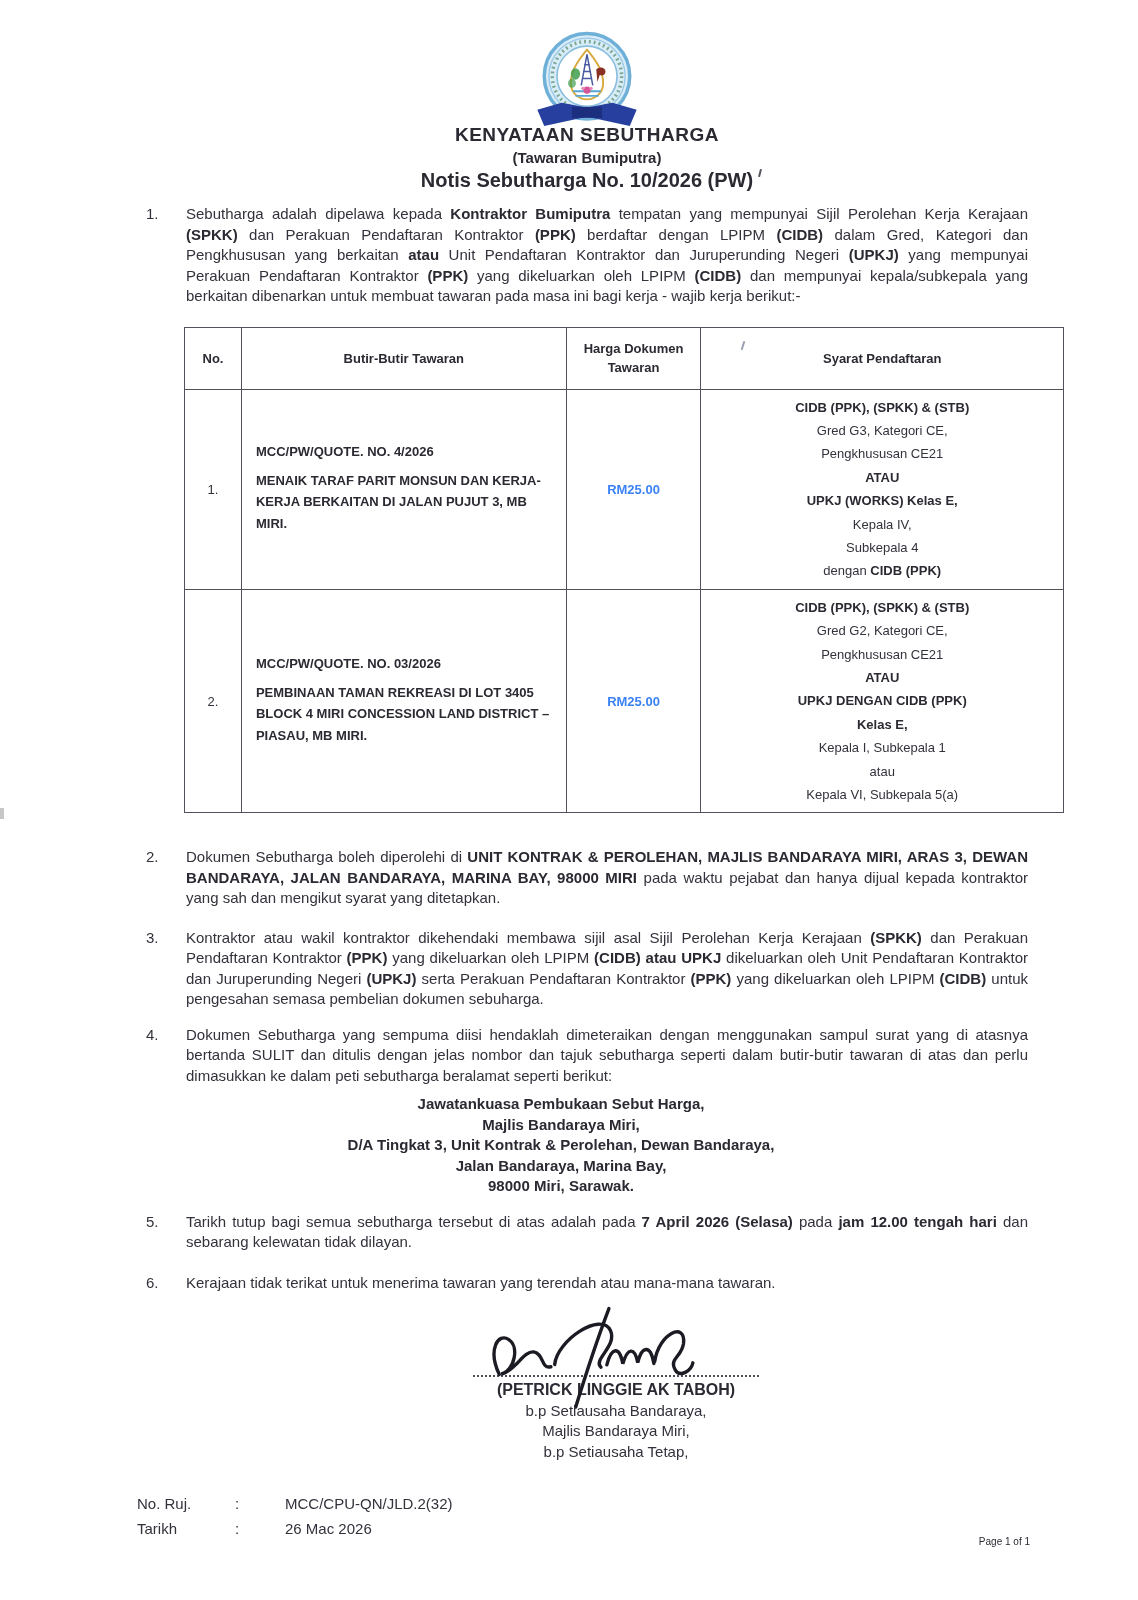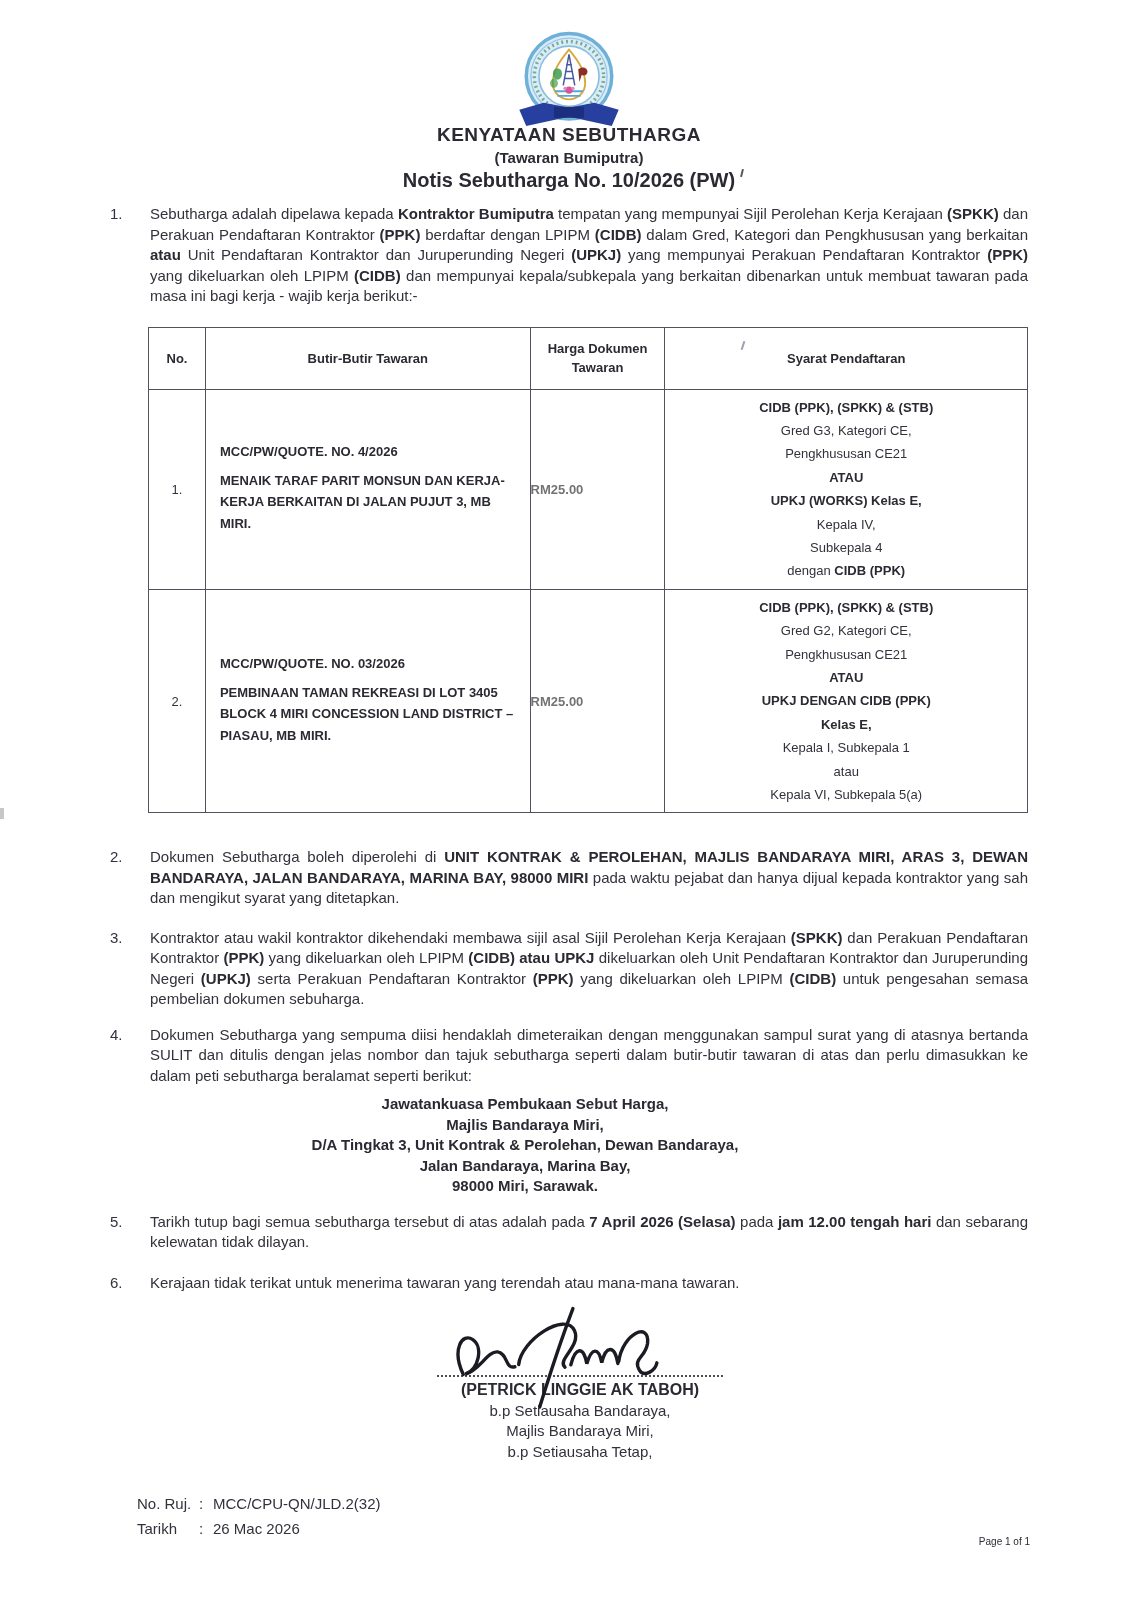--- a/index.html
+++ b/index.html
@@ -2,20 +2,21 @@
 <html><head>
 <meta charset="utf-8">
 <style>
   * { margin:0; padding:0; box-sizing:border-box; }
   html,body { background:#e8e8e8; }
   .page {
     position:relative; width:1138px; height:1600px; margin:0 auto;
     background:#ffffff; overflow:hidden;
     font-family:"Liberation Sans","DejaVu Sans",sans-serif;
     color:#33323c;
+    padding-left:36px;
   }
   .b { font-weight:bold; color:#2b2a33; }
   
   .logo-wrap { text-align:center; padding-top:30px; height:124px; }
   .titles { text-align:center; }
   .title1 { font-size:19px; font-weight:bold; color:#2b2a33; letter-spacing:.5px; }
   .title2 { font-size:15px; font-weight:bold; color:#2b2a33; margin-top:3px; }
   .title3 { font-size:20px; font-weight:bold; color:#2b2a33; margin-top:3px; position:relative; display:inline-block; }
   .pw-tick { position:absolute; right:-8px; top:0; width:2px; height:8px; background:#55545e; transform:rotate(14deg); }
   
@@ -36,36 +37,36 @@
   .quote-table th, .quote-table td { border:1.6px solid #53525c; }
   .quote-table th { font-weight:bold; color:#2b2a33; text-align:center; vertical-align:middle; height:62px; line-height:19px; padding:2px 6px; }
   .col-no { width:57px; }
   .col-butir { width:325px; }
   .col-harga { width:135px; }
   .col-syarat { width:363px; }
   .cell-no { text-align:center; vertical-align:middle; }
   .cell-butir { vertical-align:middle; padding:12px 14px; }
   .butir-ref { font-weight:bold; color:#2b2a33; margin-bottom:11px; }
   .butir-title { font-weight:bold; color:#2b2a33; line-height:21.5px; }
-  .cell-harga { vertical-align:middle; font-weight:bold; color:#737373; }
+  .cell-harga { text-align:center; vertical-align:middle; font-weight:bold; color:#3b82f6; }
   .cell-syarat { text-align:center; vertical-align:middle; padding:6px 4px; }
   .syarat-line { line-height:23.4px; }
   tr.row-0 { height:193px; }
   tr.row-1 { height:222px; }
   
   .address { margin:8px 0 0 113px; width:824px; text-align:center; font-weight:bold; color:#2b2a33; font-size:15px; line-height:20.5px; }
   
   .sig-block { position:relative; margin:4px 0 0 150px; width:860px; text-align:center; font-size:15px; line-height:20.5px; }
   .sig-draw { position:relative; height:78px; }
   .sig-draw svg { position:absolute; left:50%; top:-4px; transform:translateX(-54%) rotate(-4deg); }
   .sig-dotline { width:286px; margin:0 auto; border-bottom:2.5px dotted #4e4d57; height:1px; }
   .sig-name { font-weight:bold; color:#2b2a33; font-size:16px; margin-top:3px; }
   
   .footer { position:absolute; left:137px; top:1491px; font-size:15px; }
-  .f-row { display:flex; line-height:25px; }
+  .f-row { display:flex; line-height:25px;gap:36px; }
   .f-label { width:62px; }
   .f-sep { width:14px; }
   .page-label { position:absolute; right:108px; top:1536px; font-weight:normal; color:#2b2a33; font-size:10px; }
   
   .artifact-a { position:absolute; left:0; top:808px; width:4px; height:11px; background:#c7c7c7; }
   .artifact-b { position:absolute; left:742px; top:341px; width:2px; height:9px; background:#9aa0b0; transform:rotate(18deg); }
 </style>
 </head>
 <body>
 

